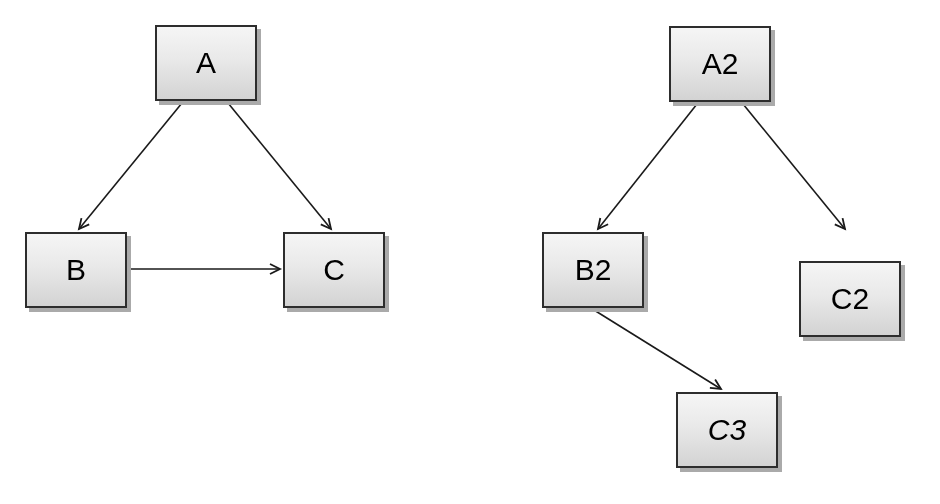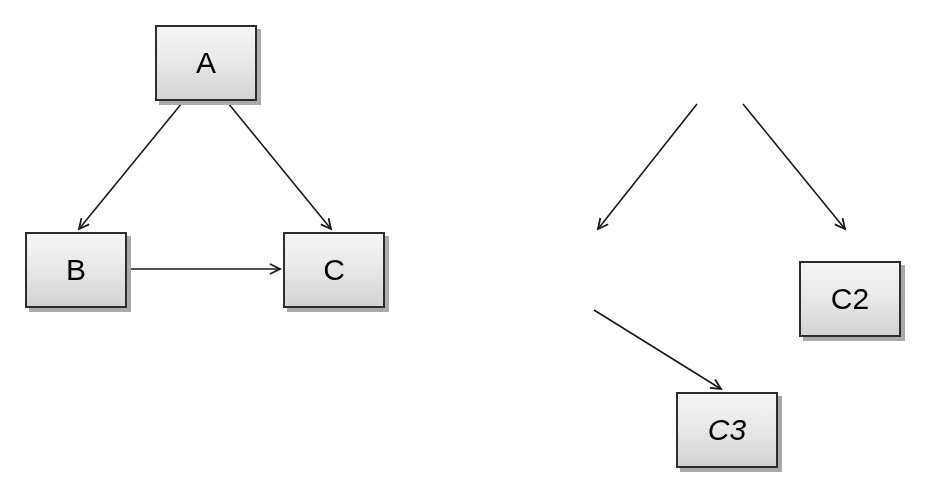--- a/index.html
+++ b/index.html
@@ -65,20 +65,26 @@
   <div class="node" style="left:155px; top:25px;">
     <span class="node-label">A</span>
   </div>
   <div class="node" style="left:25px; top:232px;">
     <span class="node-label">B</span>
   </div>
   <div class="node" style="left:283px; top:232px;">
     <span class="node-label">C</span>
   </div>
 
+  <div class="node" style="left:669px; top:26px;">
+    <span class="node-label">A2</span>
+  </div>
+  <div class="node" style="left:542px; top:232px;">
+    <span class="node-label">B2</span>
+  </div>
   <div class="node" style="left:799px; top:215px;margin-top:46px;">
     <span class="node-label">C2</span>
   </div>
   <div class="node" style="left:676px; top:392px;font-style:italic;">
     <span class="node-label">C3</span>
   </div>
 
 </div>
 
 </body></html>

